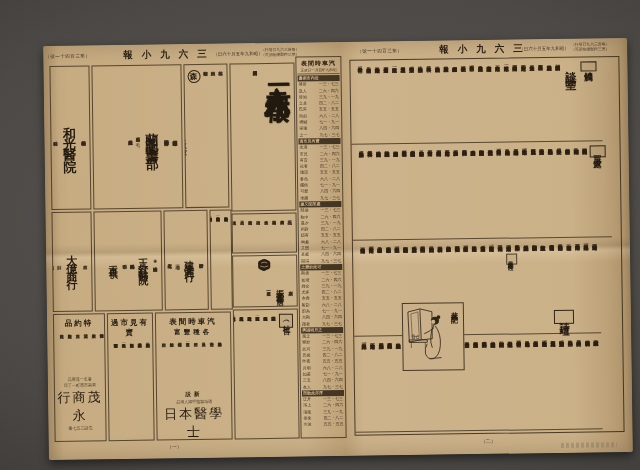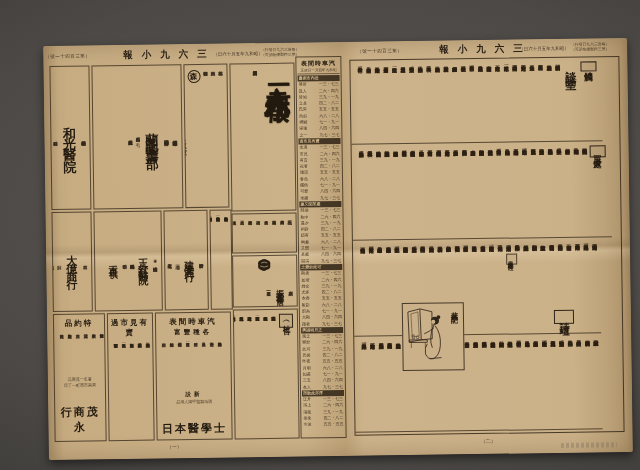--- a/index.html
+++ b/index.html
@@ -50,21 +50,21 @@
   .logo{
     writing-mode:horizontal-tb;display:block;width:11px;height:11px;margin:2px auto 3px;
     border:1px solid #2c2114;border-radius:50%;font-size:7.5px;line-height:11px;text-align:center;
     font-weight:bold;color:#241b10;
   }
   .col{font-size:4px;line-height:5.5px;margin-left:2.5px;color:rgba(48,36,22,.82);}
   .band .col{font-size:5px;line-height:5.6px;margin-left:3px;color:rgba(45,33,20,.88);}
   
   .h1{font-size:7.5px;font-weight:bold;letter-spacing:2px;text-align:center;color:#241b10;margin:1px 0;}
   .h2{font-size:6.5px;font-weight:bold;letter-spacing:3px;text-align:center;color:#241b10;margin:1px 0;}
-  .h3{font-size:11px;font-weight:bold;letter-spacing:2px;text-align:center;color:#241b10;margin:17px 0;}
+  .h3{font-size:13px;font-weight:normal;letter-spacing:2px;text-align:center;color:#241b10;margin:1px 0;}
   .tinyc{font-size:4px;text-align:center;color:rgba(48,36,22,.85);margin:1px 0;}
   .brands{writing-mode:vertical-rl;text-orientation:upright;height:44px;margin:2px 0;}
   .bodyv{writing-mode:vertical-rl;text-orientation:upright;height:50px;margin:2px 0;}
   .tayv{writing-mode:vertical-rl;text-orientation:upright;height:92px;margin:2px 0;}
   
   .tt{writing-mode:horizontal-tb;padding:2px 1px;}
   .tt-title{font-size:6px;font-weight:bold;text-align:center;letter-spacing:1px;color:#241b10;}
   .tt-sub{font-size:3.6px;text-align:center;color:rgba(48,36,22,.85);margin-bottom:1px;border-bottom:1px solid rgba(54,41,26,.6);padding-bottom:1px;}
   .tr{display:flex;justify-content:space-between;padding:0 1px;font-size:4px;line-height:6.3px;color:rgba(45,34,20,.9);}
   .tr.th{background:rgba(46,34,20,.85);color:#cdb48c;font-weight:bold;}

